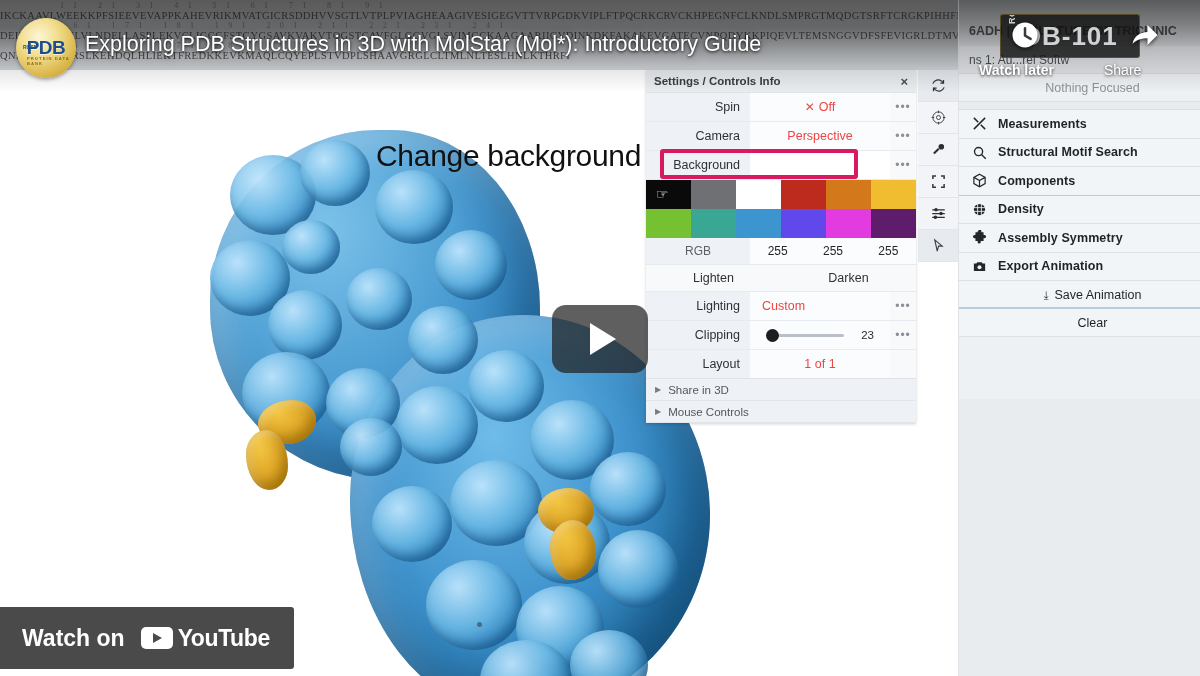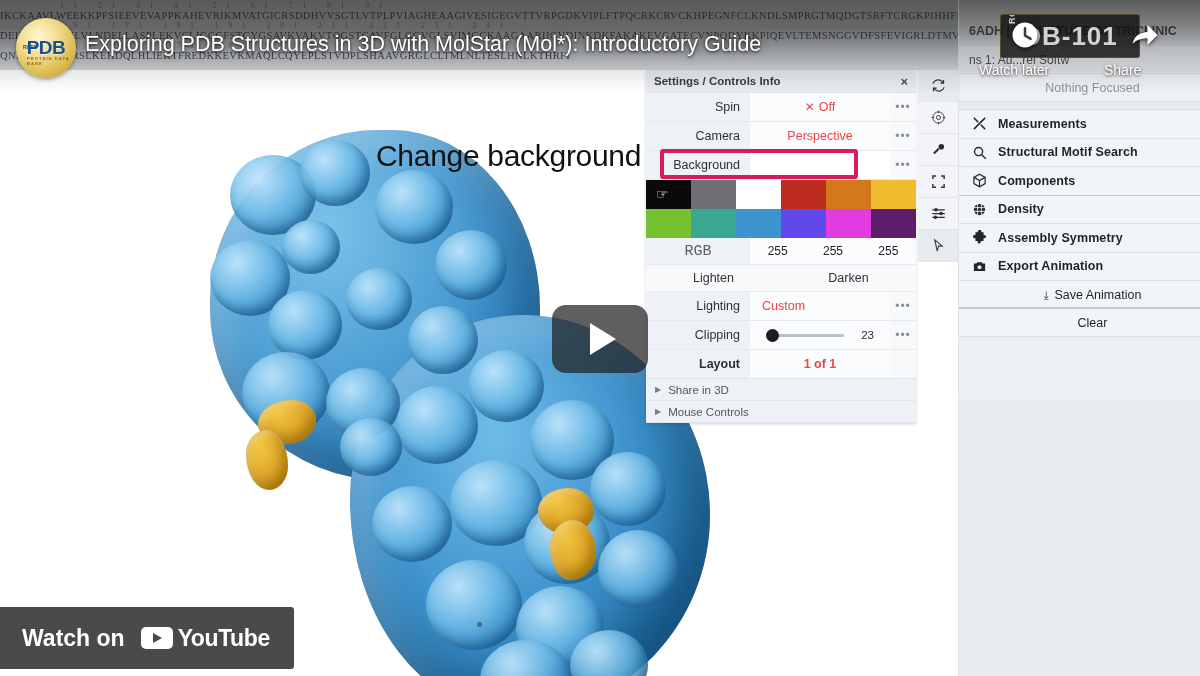--- a/index.html
+++ b/index.html
@@ -117,21 +117,21 @@
     border: 4px solid #d81b60; border-radius: 3px; pointer-events: none;
   }
   .swatch-grid { display: grid; grid-template-columns: repeat(6,1fr); }
   .sw { height: 29px; cursor: pointer; }
   .sw-cursor { position: relative; }
   .sw-cursor .hand {
     position: absolute; left: 10px; top: 6px; font-size: 14px; color: #fff;
     text-shadow: 0 0 2px #000;
   }
   .rgb-row { display: flex; align-items: center; height: 27px; background: #fbfcfd; border-bottom: 1px solid #e6eaee; }
-  .rgb-lab { width: 104px; text-align: center; color: #5c6166; background:#eef1f5; height:100%; line-height:27px; font-size:15px;font-family:Liberation Mono, monospace;}
+  .rgb-lab { width: 104px; text-align: center; color: #5c6166; background:#eef1f5; height:100%; line-height:27px; font-size:12px;}
   .rgb-v { flex: 1; text-align: center; font-size: 12px; color: #232528; }
   .ld-row { display: flex; height: 27px; background: #f7f9fb; border-bottom: 1px solid #e6eaee; }
   .ld-row > div { flex: 1; text-align: center; line-height: 27px; font-size: 12.5px; color: #2f3235; cursor: pointer; }
   .slider-cell { flex: 1; display: flex; align-items: center; justify-content: center; background:#fbfcfd; height:100%; gap:8px;}
   .track { position: relative; width: 78px; height: 3px; background: #b9bfc6; border-radius: 2px; }
   .knob { position: absolute; left: 0px; top: -5px; width: 13px; height: 13px; border-radius: 50%; background: #1b1d20; }
   .snum { font-size: 11.5px; color: #2a2c2f; width: 22px; text-align: right; }
   .acc-row {
     display: flex; align-items: center; height: 22px;
     background: #eef1f5; border-bottom: 1px solid #e2e6ea;
@@ -243,21 +243,21 @@
     white-space: nowrap;
   }
 
   
   .yt-watchlater, .yt-share {
     position: absolute; top: 62px;
     color: #fff; font-size: 14px;
     text-shadow: 0 1px 3px rgba(0,0,0,.8);
     white-space: nowrap; cursor: pointer;
   }
-  .yt-watchlater { left: 979px; }
+  .yt-watchlater { left: 979px; font-weight: bold; }
   .yt-share { left: 1104px; }
   .yt-iconbox {
     position: absolute; top: 14px;
     width: 42px; height: 42px; border-radius: 3px;
     background: rgba(0,0,0,.0);
     display: flex; align-items: center; justify-content: center;
     cursor: pointer;
   }
   .yt-iconbox.wl { left: 1004px; }
   .yt-iconbox.sh { left: 1124px; }
@@ -451,21 +451,21 @@
       <div class="plabel">Clipping</div>
       <div class="slider-cell">
         <div class="track">
           <div class="knob"></div>
         </div>
         <div class="snum">23</div>
       </div>
       <div class="pdots">•••</div>
     </div>
 
-    <div class="prow" style="border-bottom:1px solid #dfe3e7;font-weight:bold;">
+    <div class="prow" style="border-bottom:1px solid #dfe3e7;">
       <div class="plabel">Layout</div>
       <div class="pval">1 of 1</div>
       <div class="pdots"></div>
     </div>
 
     <div class="acc-row">
       <span class="tri">▶</span>
       <span>Share in 3D</span>
     </div>
     <div class="acc-row">

